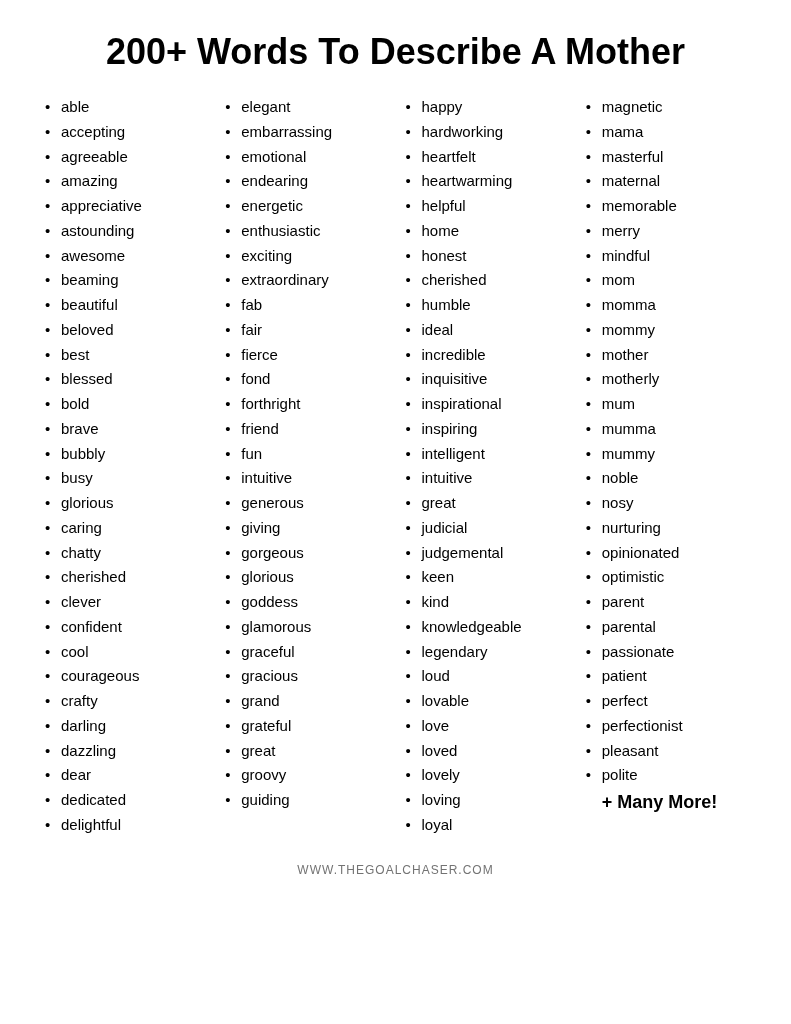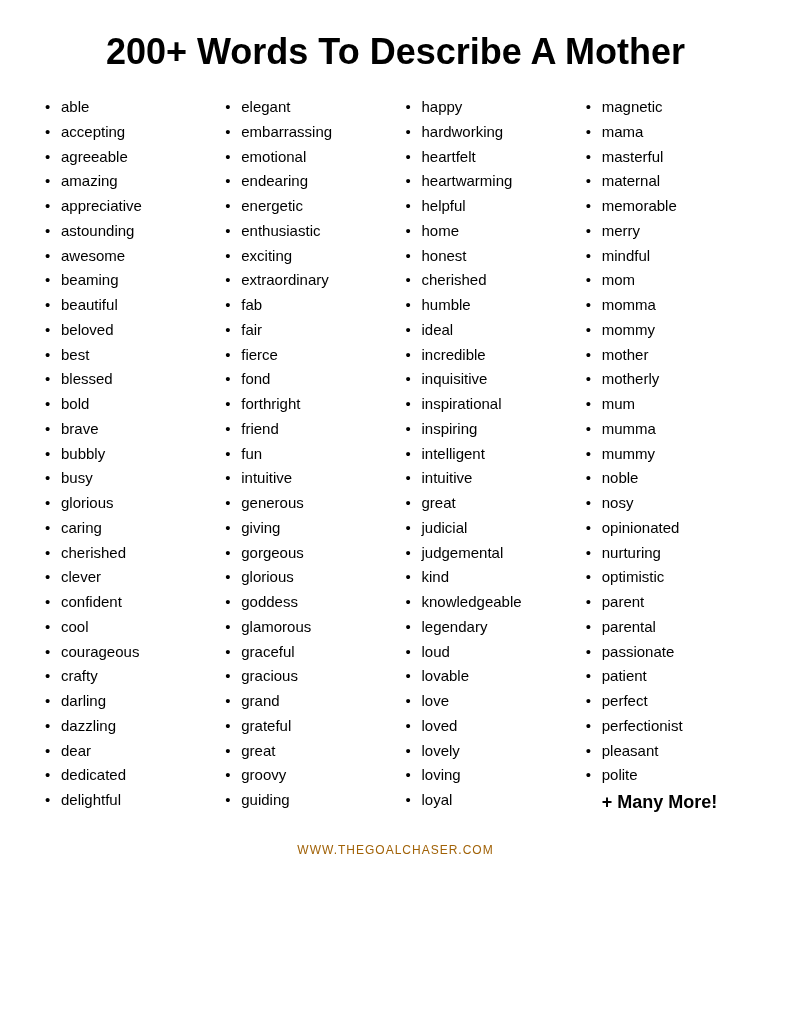--- a/index.html
+++ b/index.html
@@ -68,21 +68,21 @@
     }
 
     .last-item::before {
       content: '';
     }
 
     .footer {
       text-align: center;
       margin-top: 25px;
       font-size: 12px;
-      color: #a16207;
+      color: #737373;
       font-family: Arial, Helvetica, sans-serif;
       letter-spacing: 1px;
     }
   </style>
 </head>
 <body>
 
 <h1 class="page-title">200+ Words To Describe A Mother</h1>
 
 <div class="columns-container">
@@ -100,20 +100,21 @@
         <li>beautiful</li>
         <li>beloved</li>
         <li>best</li>
         <li>blessed</li>
         <li>bold</li>
         <li>brave</li>
         <li>bubbly</li>
         <li>busy</li>
         <li>glorious</li>
         <li>caring</li>
+        <li>chatty</li>
         <li>cherished</li>
         <li>clever</li>
         <li>confident</li>
         <li>cool</li>
         <li>courageous</li>
         <li>crafty</li>
         <li>darling</li>
         <li>dazzling</li>
         <li>dear</li>
         <li>dedicated</li>
@@ -167,20 +168,21 @@
         <li> ideal</li>
         <li>incredible</li>
         <li>inquisitive</li>
         <li>inspirational</li>
         <li>inspiring</li>
         <li>intelligent</li>
         <li>intuitive</li>
         <li>great</li>
         <li>judicial</li>
         <li>judgemental</li>
+        <li>keen</li>
         <li>kind</li>
         <li>knowledgeable</li>
         <li>legendary</li>
         <li>loud</li>
         <li>lovable</li>
         <li>love</li>
         <li>loved</li>
         <li>lovely</li>
         <li>loving</li>
         <li>loyal</li>
@@ -198,22 +200,22 @@
         <li>mom</li>
         <li>momma</li>
         <li>mommy</li>
         <li>mother</li>
         <li>motherly</li>
         <li>mum</li>
         <li>mumma</li>
         <li>mummy</li>
         <li>noble</li>
         <li>nosy</li>
+        <li>nurturing</li>
         <li>opinionated</li>
-        <li>nurturing</li>
         <li>optimistic</li>
         <li>parent</li>
         <li>parental</li>
         <li>passionate</li>
         <li>patient</li>
         <li>perfect</li>
         <li>perfectionist</li>
         <li>pleasant</li>
         <li>polite</li>
       </ul>

